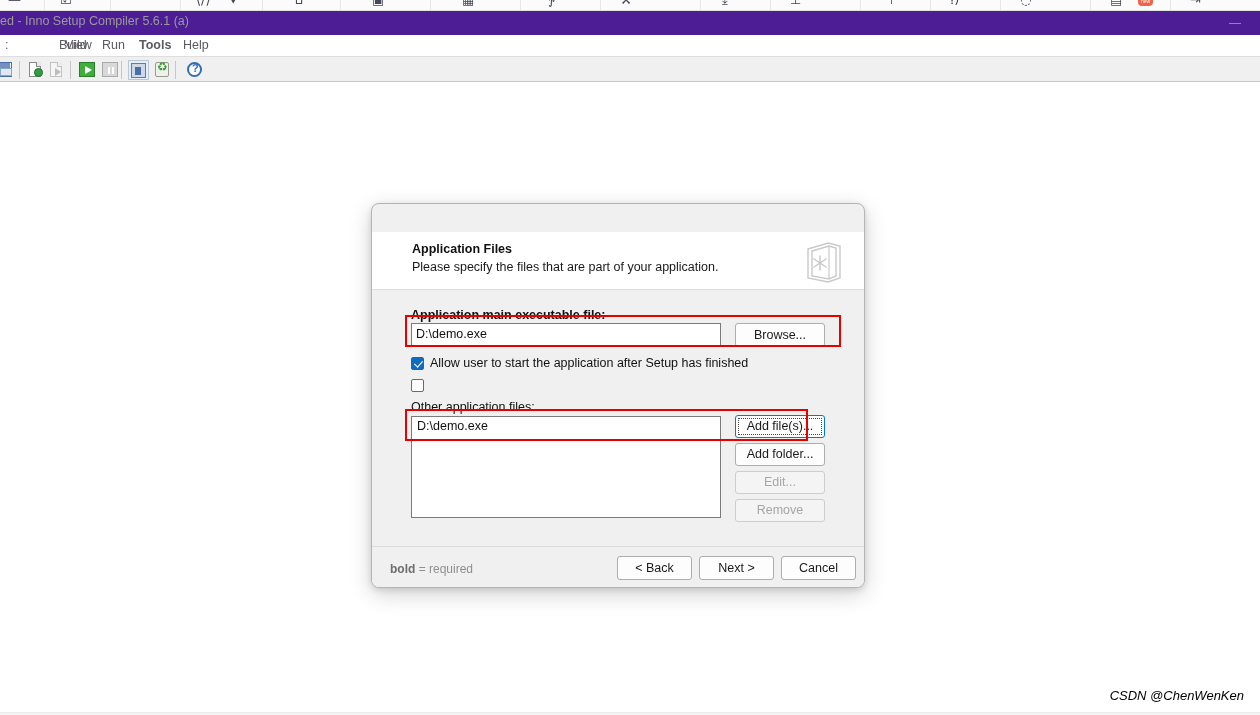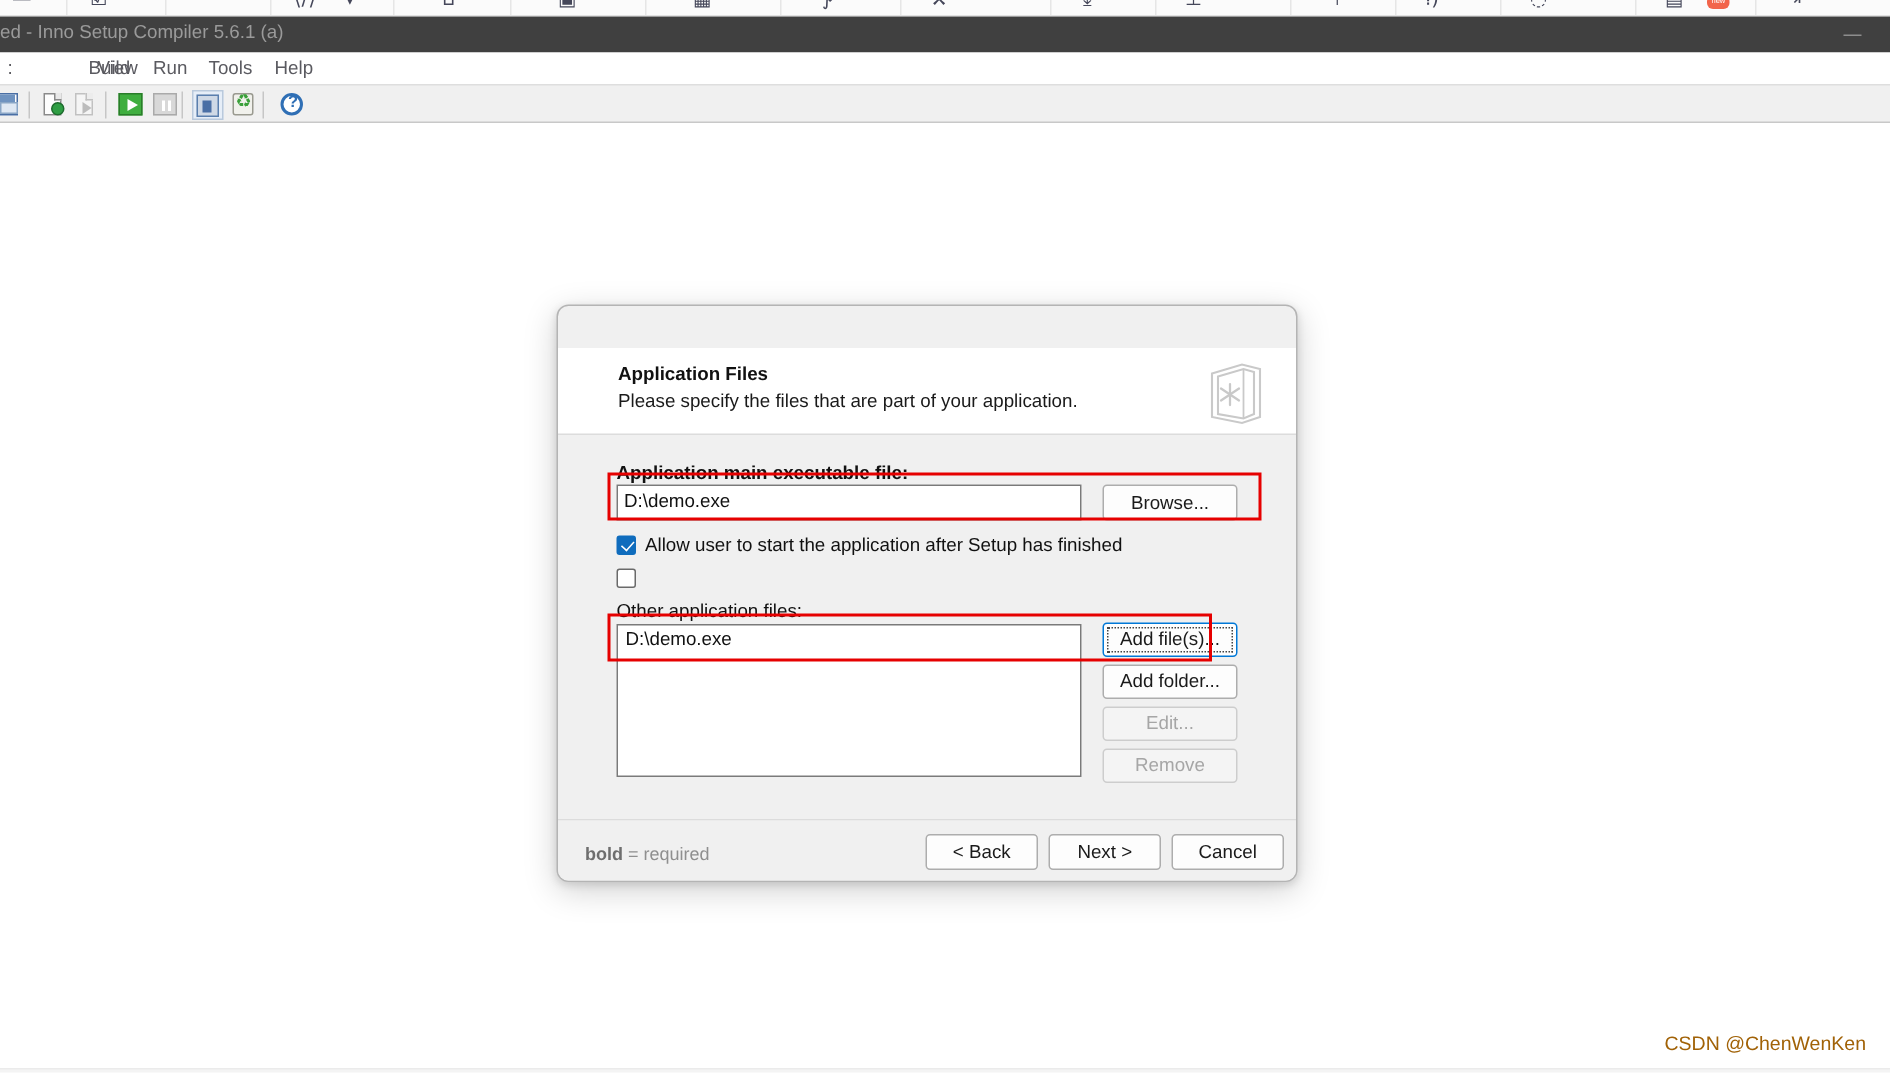--- a/index.html
+++ b/index.html
@@ -41,21 +41,21 @@
   }
 
   
   #app-window {
     position: absolute; left: 0; top: 11px;
     width: 1260px; height: 704px;
     background: #ffffff;
   }
   #app-titlebar {
     position: absolute; left: 0; top: 0; width: 1260px; height: 24px;
-    background: #404040;
+    background: #4c1d95;
   }
   #app-title {
     position: absolute; left: 0; top: 3px;
     font-size: 12.5px; color: #9a9a9a;
     white-space: nowrap;
   }
   #app-minimize {
     position: absolute; right: 9px; top: 3px;
     width: 30px; height: 18px;
   }
@@ -263,22 +263,23 @@
 
   
   .annot {
     position: absolute;
     border: 2px solid #e60000;
     pointer-events: none;
   }
 
   #watermark {
     position: absolute; right: 16px; bottom: 12px;
-    font-size: 13px; color: #a16207;
-    white-space: nowrap;
+    font-size: 13px; color: #000000;
+    white-space: nowrap;
+    font-style: italic;
   }
   #bottom-edge {
     position: absolute; left: 0; bottom: 0; width: 1260px; height: 3px;
     background: #f4f4f4;
     border-top: 1px solid #ebebeb;
   }
 </style>
 </head>
 <body>
 
@@ -323,21 +324,21 @@
   <div id="app-titlebar">
     <div id="app-title">ed - Inno Setup Compiler 5.6.1 (a)</div>
     <div id="app-minimize"></div>
   </div>
 
   <div id="app-menubar">
       <div class="menu-item" style="left: 2px;">:</div>
       <div class="menu-item" style="left: 14px; margin-left: 48px;">View</div>
       <div class="menu-item" style="left: 56px;">Build</div>
       <div class="menu-item" style="left: 99px;">Run</div>
-      <div class="menu-item" style="left: 136px;">Tools</div>
+      <div class="menu-item" style="left: 136px; font-weight: bold;">Tools</div>
       <div class="menu-item" style="left: 180px;">Help</div>
     </div>
 
   <div id="app-toolbar">
       <div class="tb-sep" style="left: 19px;"></div>
       <div class="tb-sep" style="left: 70px;"></div>
       <div class="tb-sep" style="left: 121px;"></div>
       <div class="tb-sep" style="left: 175px;"></div>
       <div class="tbtn" style="left: -5px;">
         <span class="g-save"></span>

